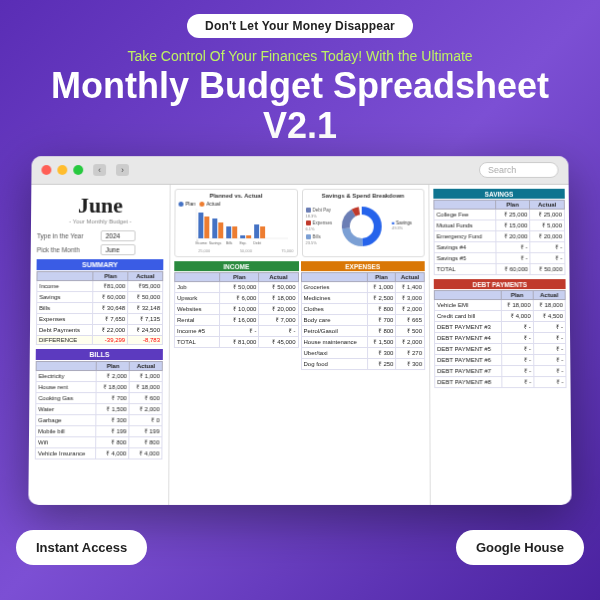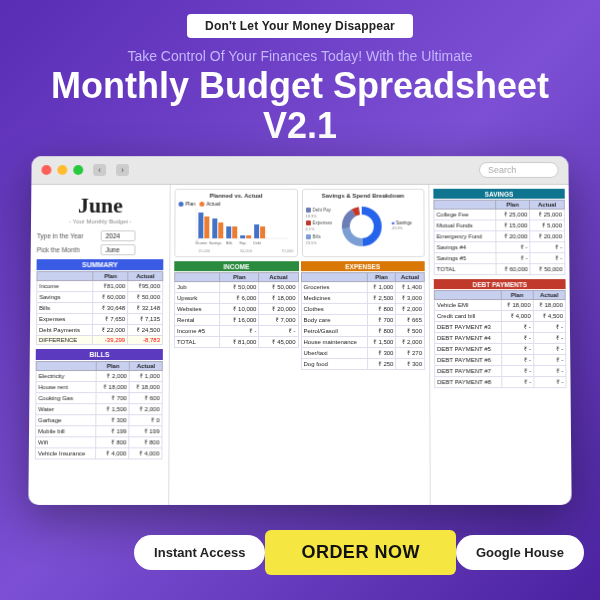--- a/index.html
+++ b/index.html
@@ -29,32 +29,32 @@
       width: 100%;
       display: flex;
       flex-direction: column;
       align-items: center;
       padding: 14px 20px 10px;
     }
 
     
     .top-badge {
       background: white;
-      border-radius: 4px;
+      border-radius: 12px;
       padding: 5px 18px;
       font-size: 12px;
       font-weight: 600;
       color: #222;
       margin-bottom: 10px;
       letter-spacing: 0.2px;
     }
 
     
     .subtitle {
-      color: #c4b5fd;
+      color: #bef264;
       font-size: 14px;
       font-weight: 500;
       text-align: right;
       margin-bottom: 2px;
     }
 
     
     .main-title {
       color: white;
       font-size: 36px;
@@ -277,21 +277,21 @@
       flex-shrink: 0;
     }
 
     
     .bottom-bar {
       position: relative;
       z-index: 1;
       width: 100%;
       display: flex;
       align-items: center;
-      justify-content: flex-end;
+      justify-content: space-between;
       padding: 12px 16px 8px;
       margin-top: 4px;
     }
 
     .side-btn {
       background: white;
       color: #222;
       border: none;
       border-radius: 25px;
       padding: 10px 20px;
@@ -753,15 +753,14 @@
               </tr>
             </tbody>
         </table>
       </div>
     </div>
   </div>
 </div>
 
 <div class="bottom-bar">
   <button class="side-btn">Instant Access</button>
-  <button class="order-btn">ORDER NOW</button>
   <button class="side-btn">Google House</button>
 </div>
 
 </body></html>

